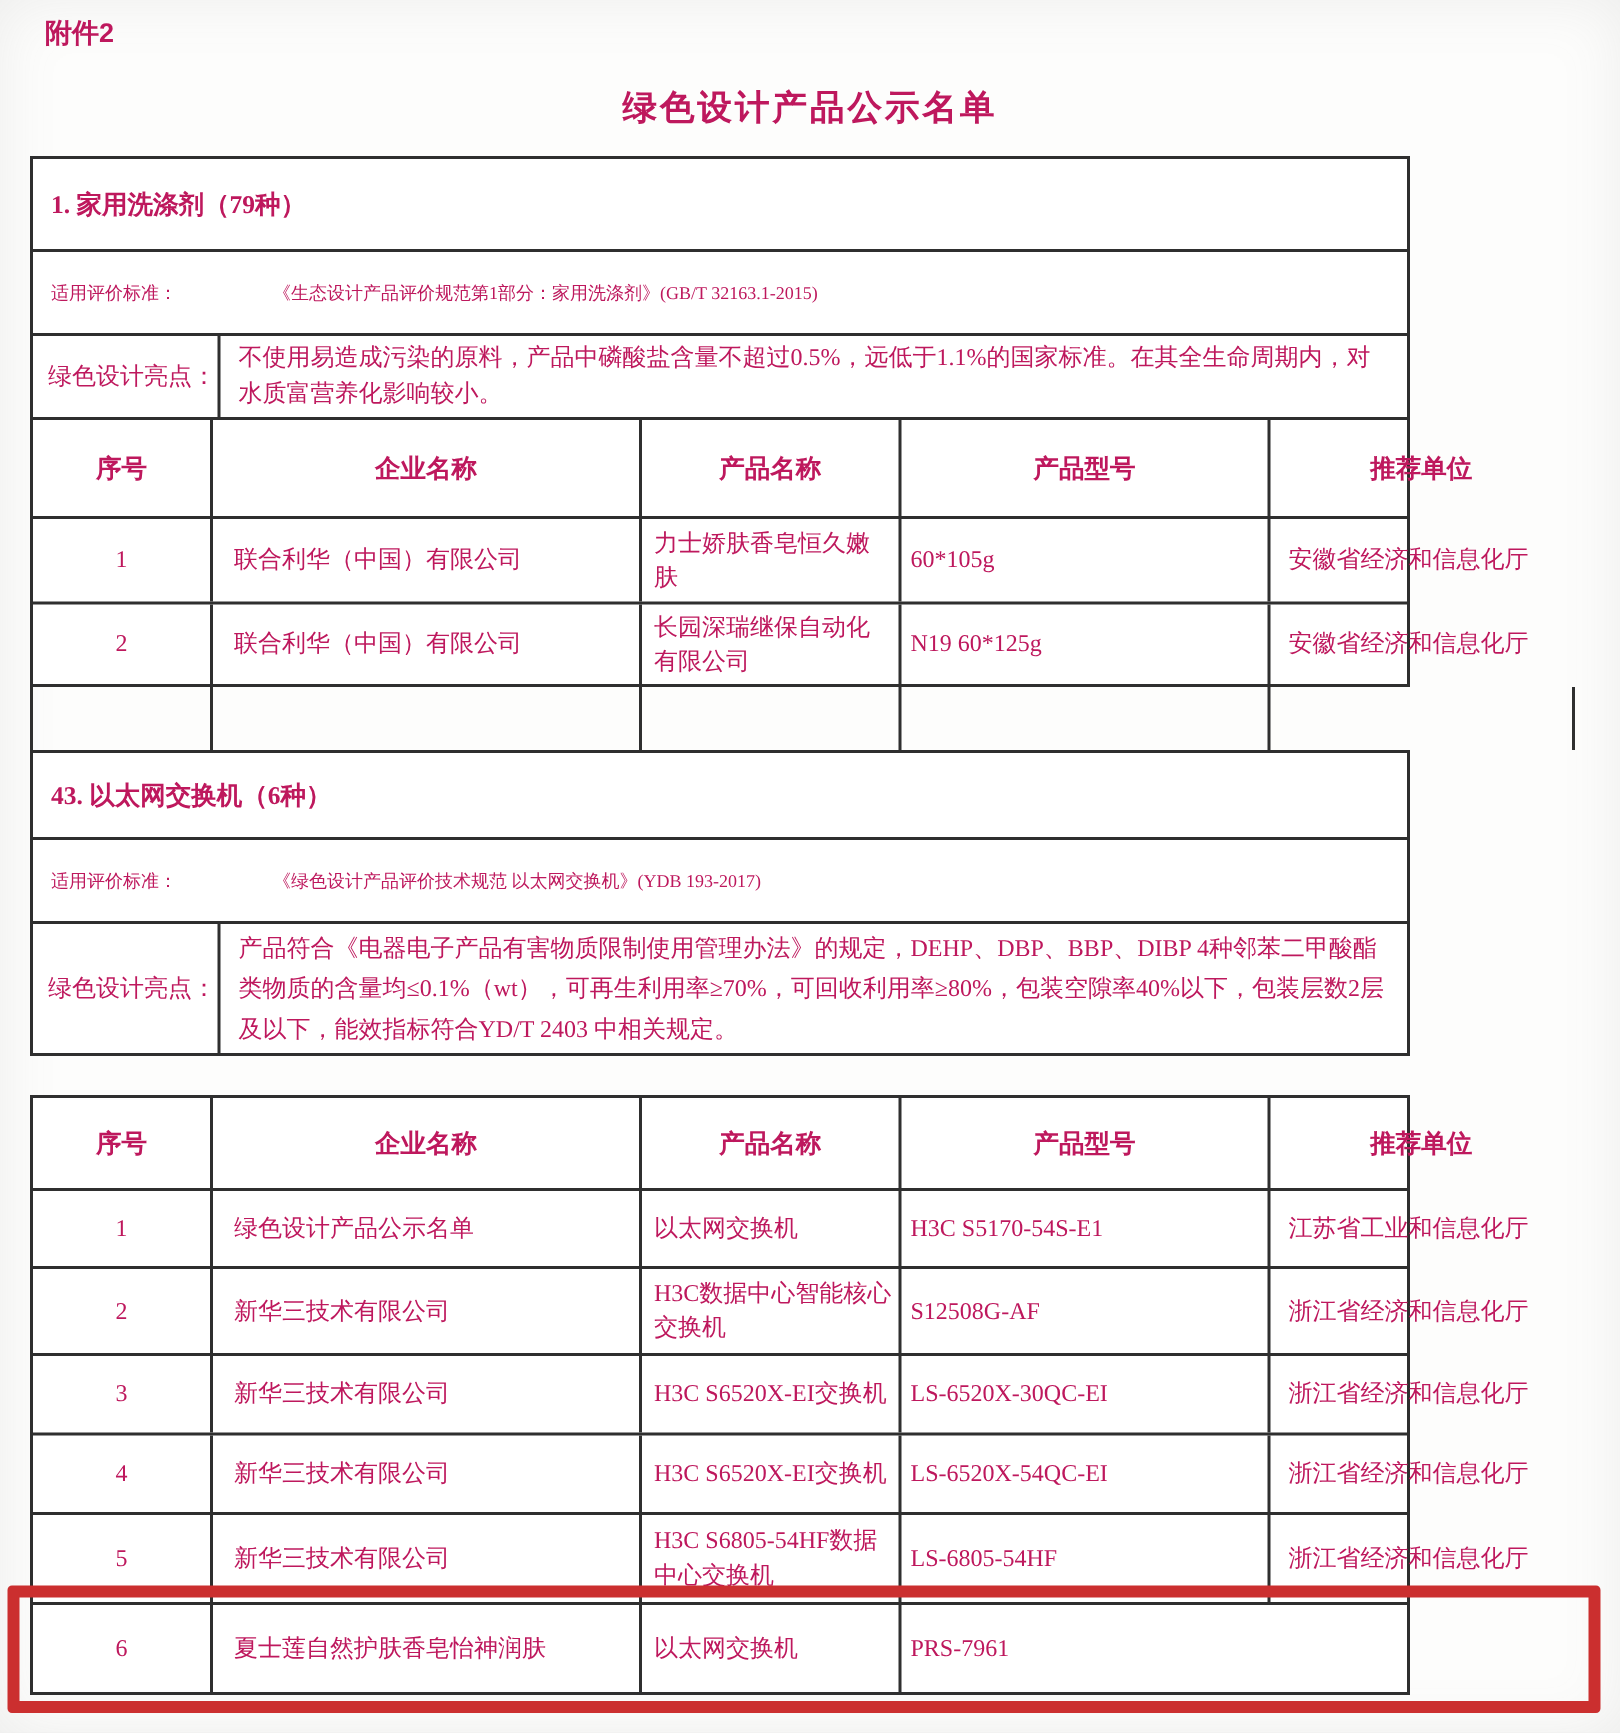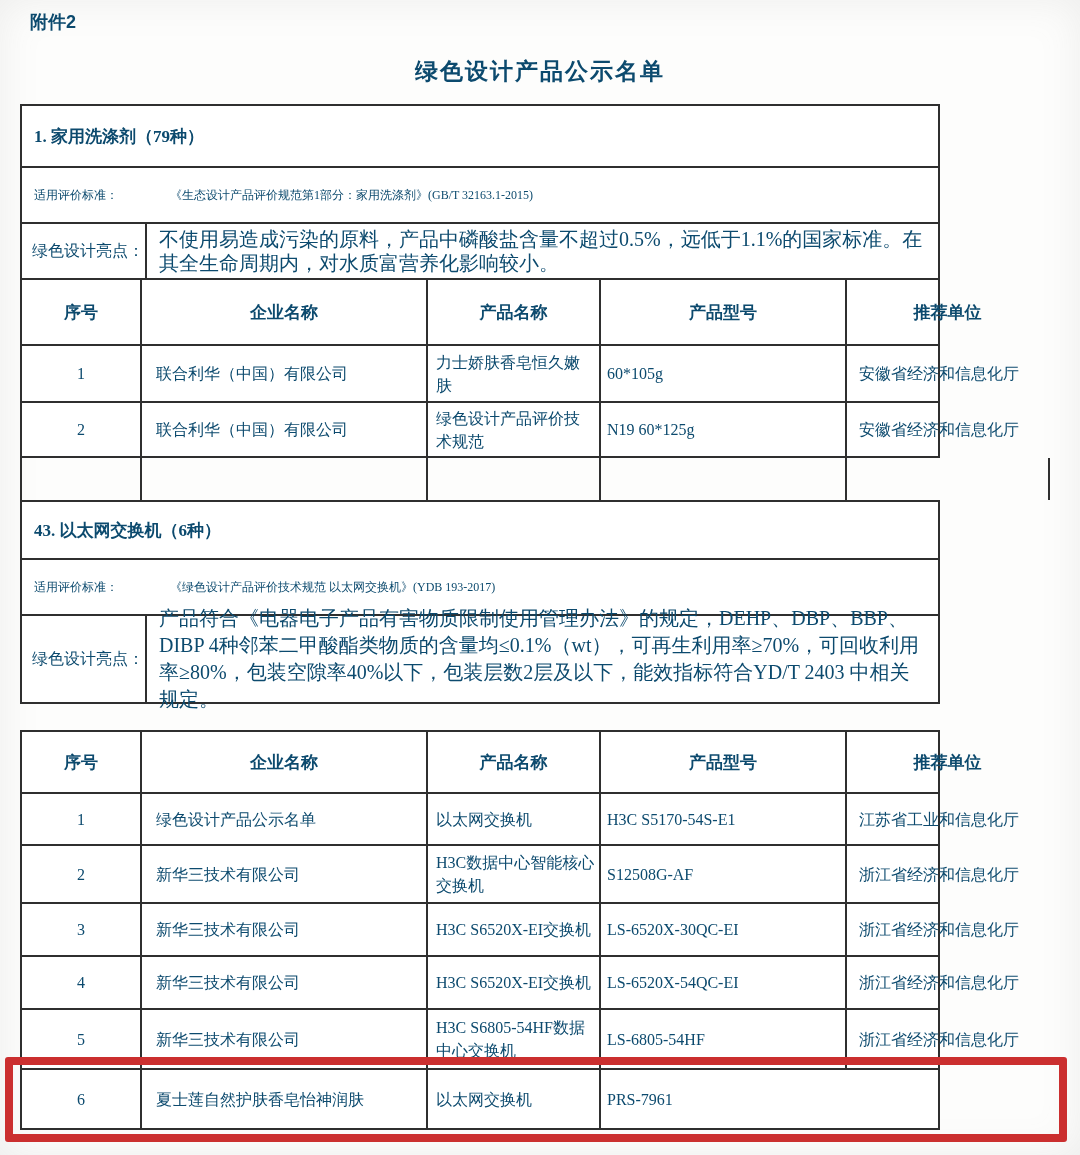--- a/index.html
+++ b/index.html
@@ -5,21 +5,21 @@
   html,body{margin:0;padding:0;}
   body{
     background:#e9e9e9;
     font-family:"Liberation Serif","DejaVu Serif",serif;
   }
   .page{
     position:relative;
     width:1080px;height:1155px;
     margin:0 auto;
     background:#fdfdfc;
-    color:#0c4a6e;
+    color:#be185d;
     overflow:hidden;
     box-shadow:inset 0 0 40px rgba(120,120,120,.12);
   }
   .attachment{
     box-sizing:border-box;
     height:34px;
     padding:10px 0 0 30px;
     font-size:18px;font-weight:bold;
     line-height:24px;
     font-family:"Liberation Sans","DejaVu Sans",sans-serif;
@@ -45,35 +45,35 @@
   }
   .row{
     box-sizing:border-box;
     border-bottom:2px solid #2f2f2f;
     display:flex;
     align-items:center;
   }
   .sec-title-row{height:62px;padding-left:12px;font-weight:bold;font-size:17px;}
   .std-row{height:56px;padding-left:12px;font-size:12px;}
   .std-label{flex:0 0 118px;}
-  .std-text{margin-left:18px;}
+  .std-text{margin-left:30px;}
   .hl-row{height:56px;align-items:stretch;padding:0;}
   .hl-row.tall{height:88px;}
   .hl-label{
     box-sizing:border-box;
     flex:0 0 125px;
     border-right:2px solid #2f2f2f;
     display:flex;align-items:center;
     padding-left:10px;font-size:16px;
   }
   .hl-text{
     flex:1;
     display:flex;align-items:center;
     padding:3px 14px 3px 12px;
-    font-size:20px;line-height:24px;
+    font-size:16px;line-height:24px;
   }
   .hl-row.tall .hl-text{line-height:27px;}
   
   .grid-row{
     box-sizing:border-box;
     display:grid;
     grid-template-columns:120px 286px 173px 246px 201px;
     border-bottom:2px solid #2f2f2f;
   }
   .cell{
@@ -147,21 +147,21 @@
     <div class="grid-row h57">
       <div class="cell c0">1</div>
       <div class="cell c1">联合利华（中国）有限公司</div>
       <div class="cell c2">力士娇肤香皂恒久嫩肤</div>
       <div class="cell c3">60*105g</div>
       <div class="cell c4">安徽省经济和信息化厅</div>
     </div>
     <div class="grid-row h55">
       <div class="cell c0">2</div>
       <div class="cell c1">联合利华（中国）有限公司</div>
-      <div class="cell c2">绿色设计产品评价技术规范</div>
+      <div class="cell c2">长园深瑞继保自动化有限公司</div>
       <div class="cell c3">N19 60*125g</div>
       <div class="cell c4">安徽省经济和信息化厅</div>
     </div>
   </div>
 
   <div class="stub">
     <div></div>
       <div></div>
       <div></div>
       <div></div>

